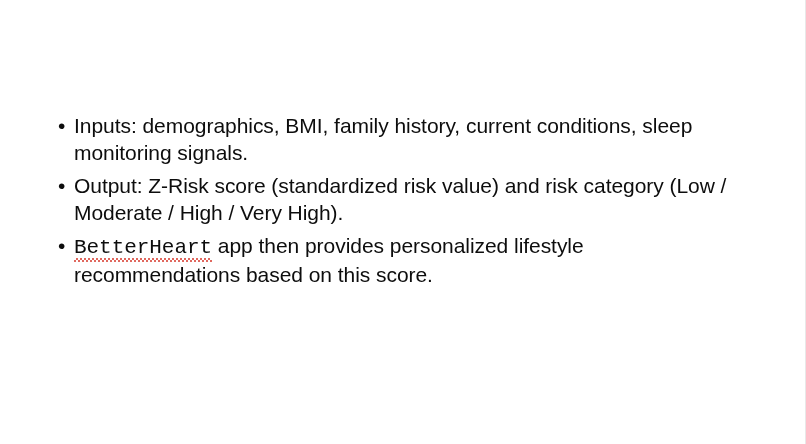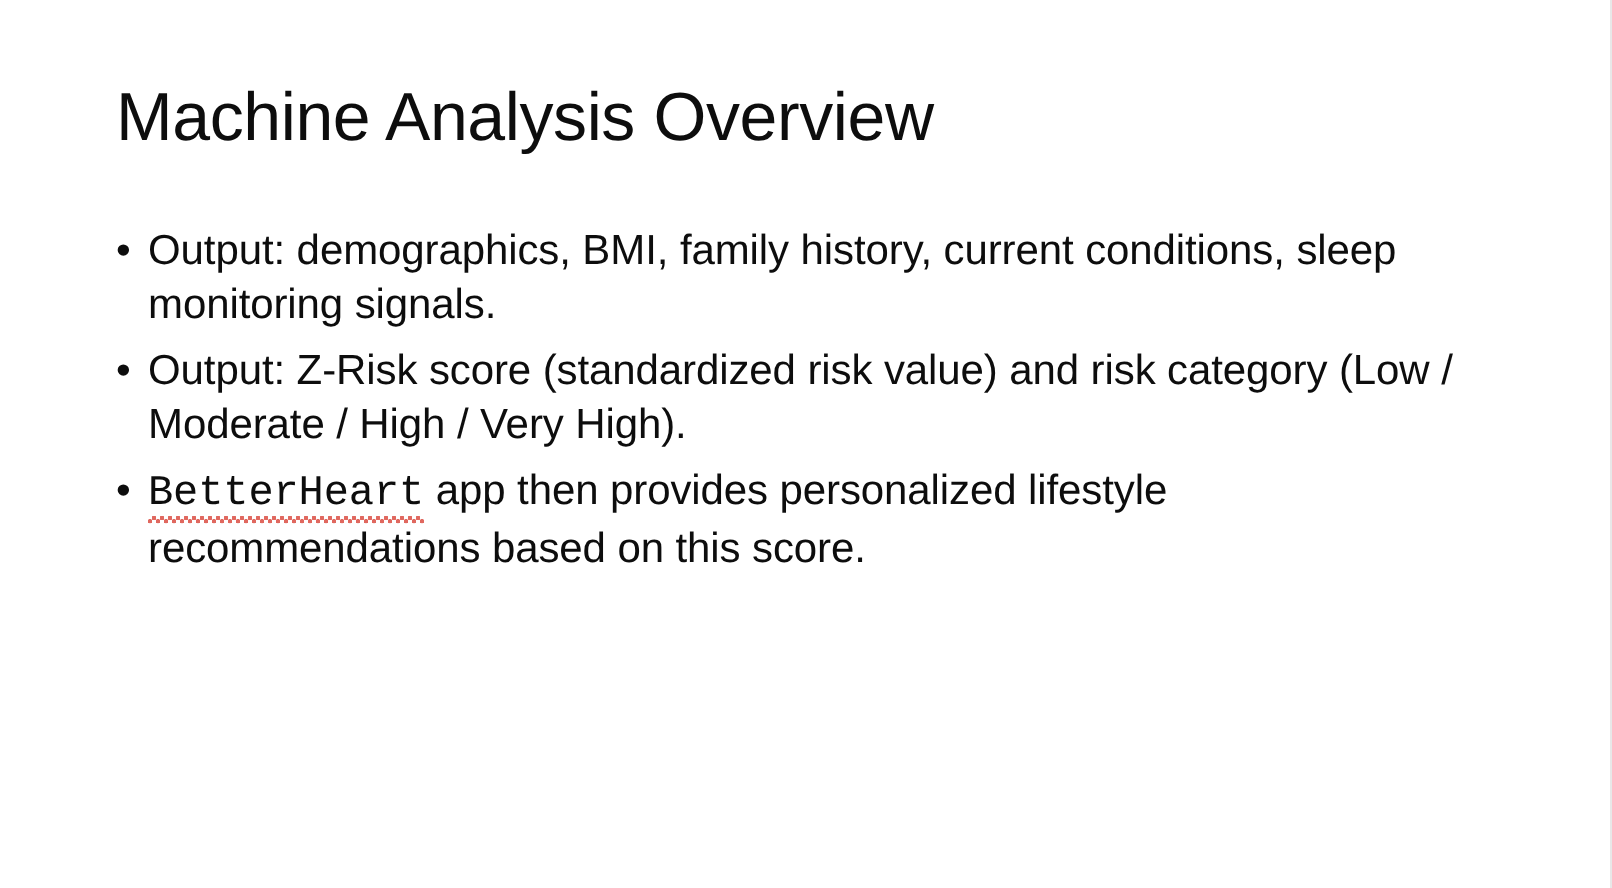--- a/index.html
+++ b/index.html
@@ -81,27 +81,26 @@
     background-size: 4px 4px;
     background-repeat: repeat-x;
     pointer-events: none;
   }
 </style>
 </head>
 <body>
 
 <div class="slide">
 
-  <div class="slide-title">Machine Analysis Overview</div>
 
   <div class="body-block">
 
     <div class="bullet-item">
       <span class="bullet-marker">•</span>
-      <span class="bullet-text">Output: demographics, BMI, family history, current conditions, sleep monitoring signals.</span>
+      <span class="bullet-text">Inputs: demographics, BMI, family history, current conditions, sleep monitoring signals.</span>
     </div>
 
     <div class="bullet-item">
       <span class="bullet-marker">•</span>
       <span class="bullet-text">Output: Z-Risk score (standardized risk value) and risk category (Low / Moderate / High / Very High).</span>
     </div>
 
     <div class="bullet-item">
       <span class="bullet-marker">•</span>
       <span class="bullet-text"><span class="misspelled">BetterHeart</span><span> app then provides personalized lifestyle recommendations based on this score.</span></span>

